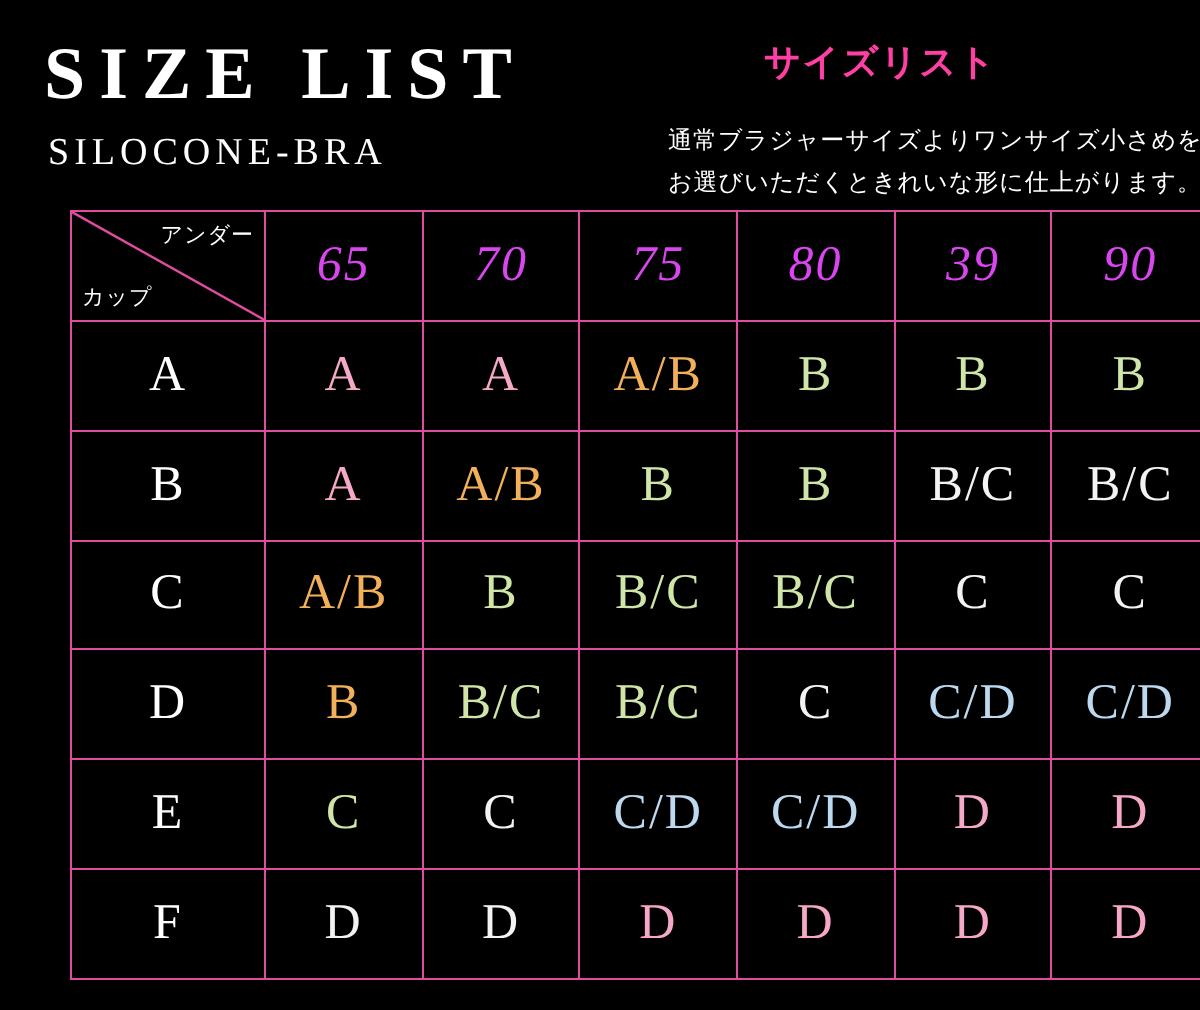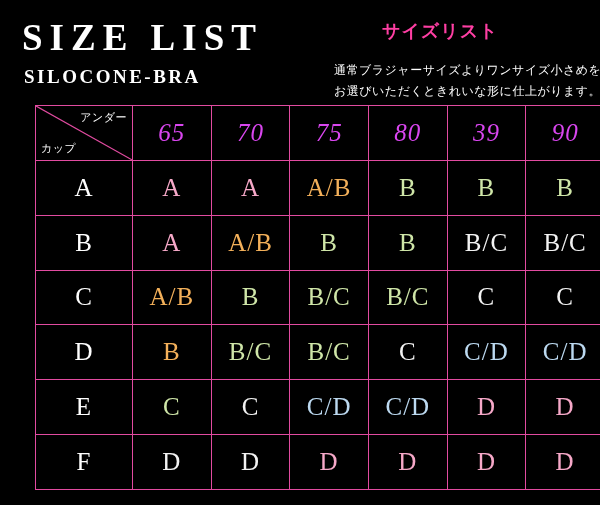--- a/index.html
+++ b/index.html
@@ -50,21 +50,21 @@
     color: #ff3fa4;
     letter-spacing: 1px;
     white-space: nowrap;
   }
   .title-sub {
     position: absolute;
     left: 24px;
     top: 66px;
     font-family: "Liberation Serif", serif;
     font-size: 19px;
-    font-weight: bold;
+    font-weight: normal;
     letter-spacing: 2.5px;
     color: #ffffff;
     white-space: nowrap;
   }
   .note {
     position: absolute;
     left: 310px;
     top: 60px;
     width: 285px;
     font-family: "DejaVu Sans", sans-serif;

